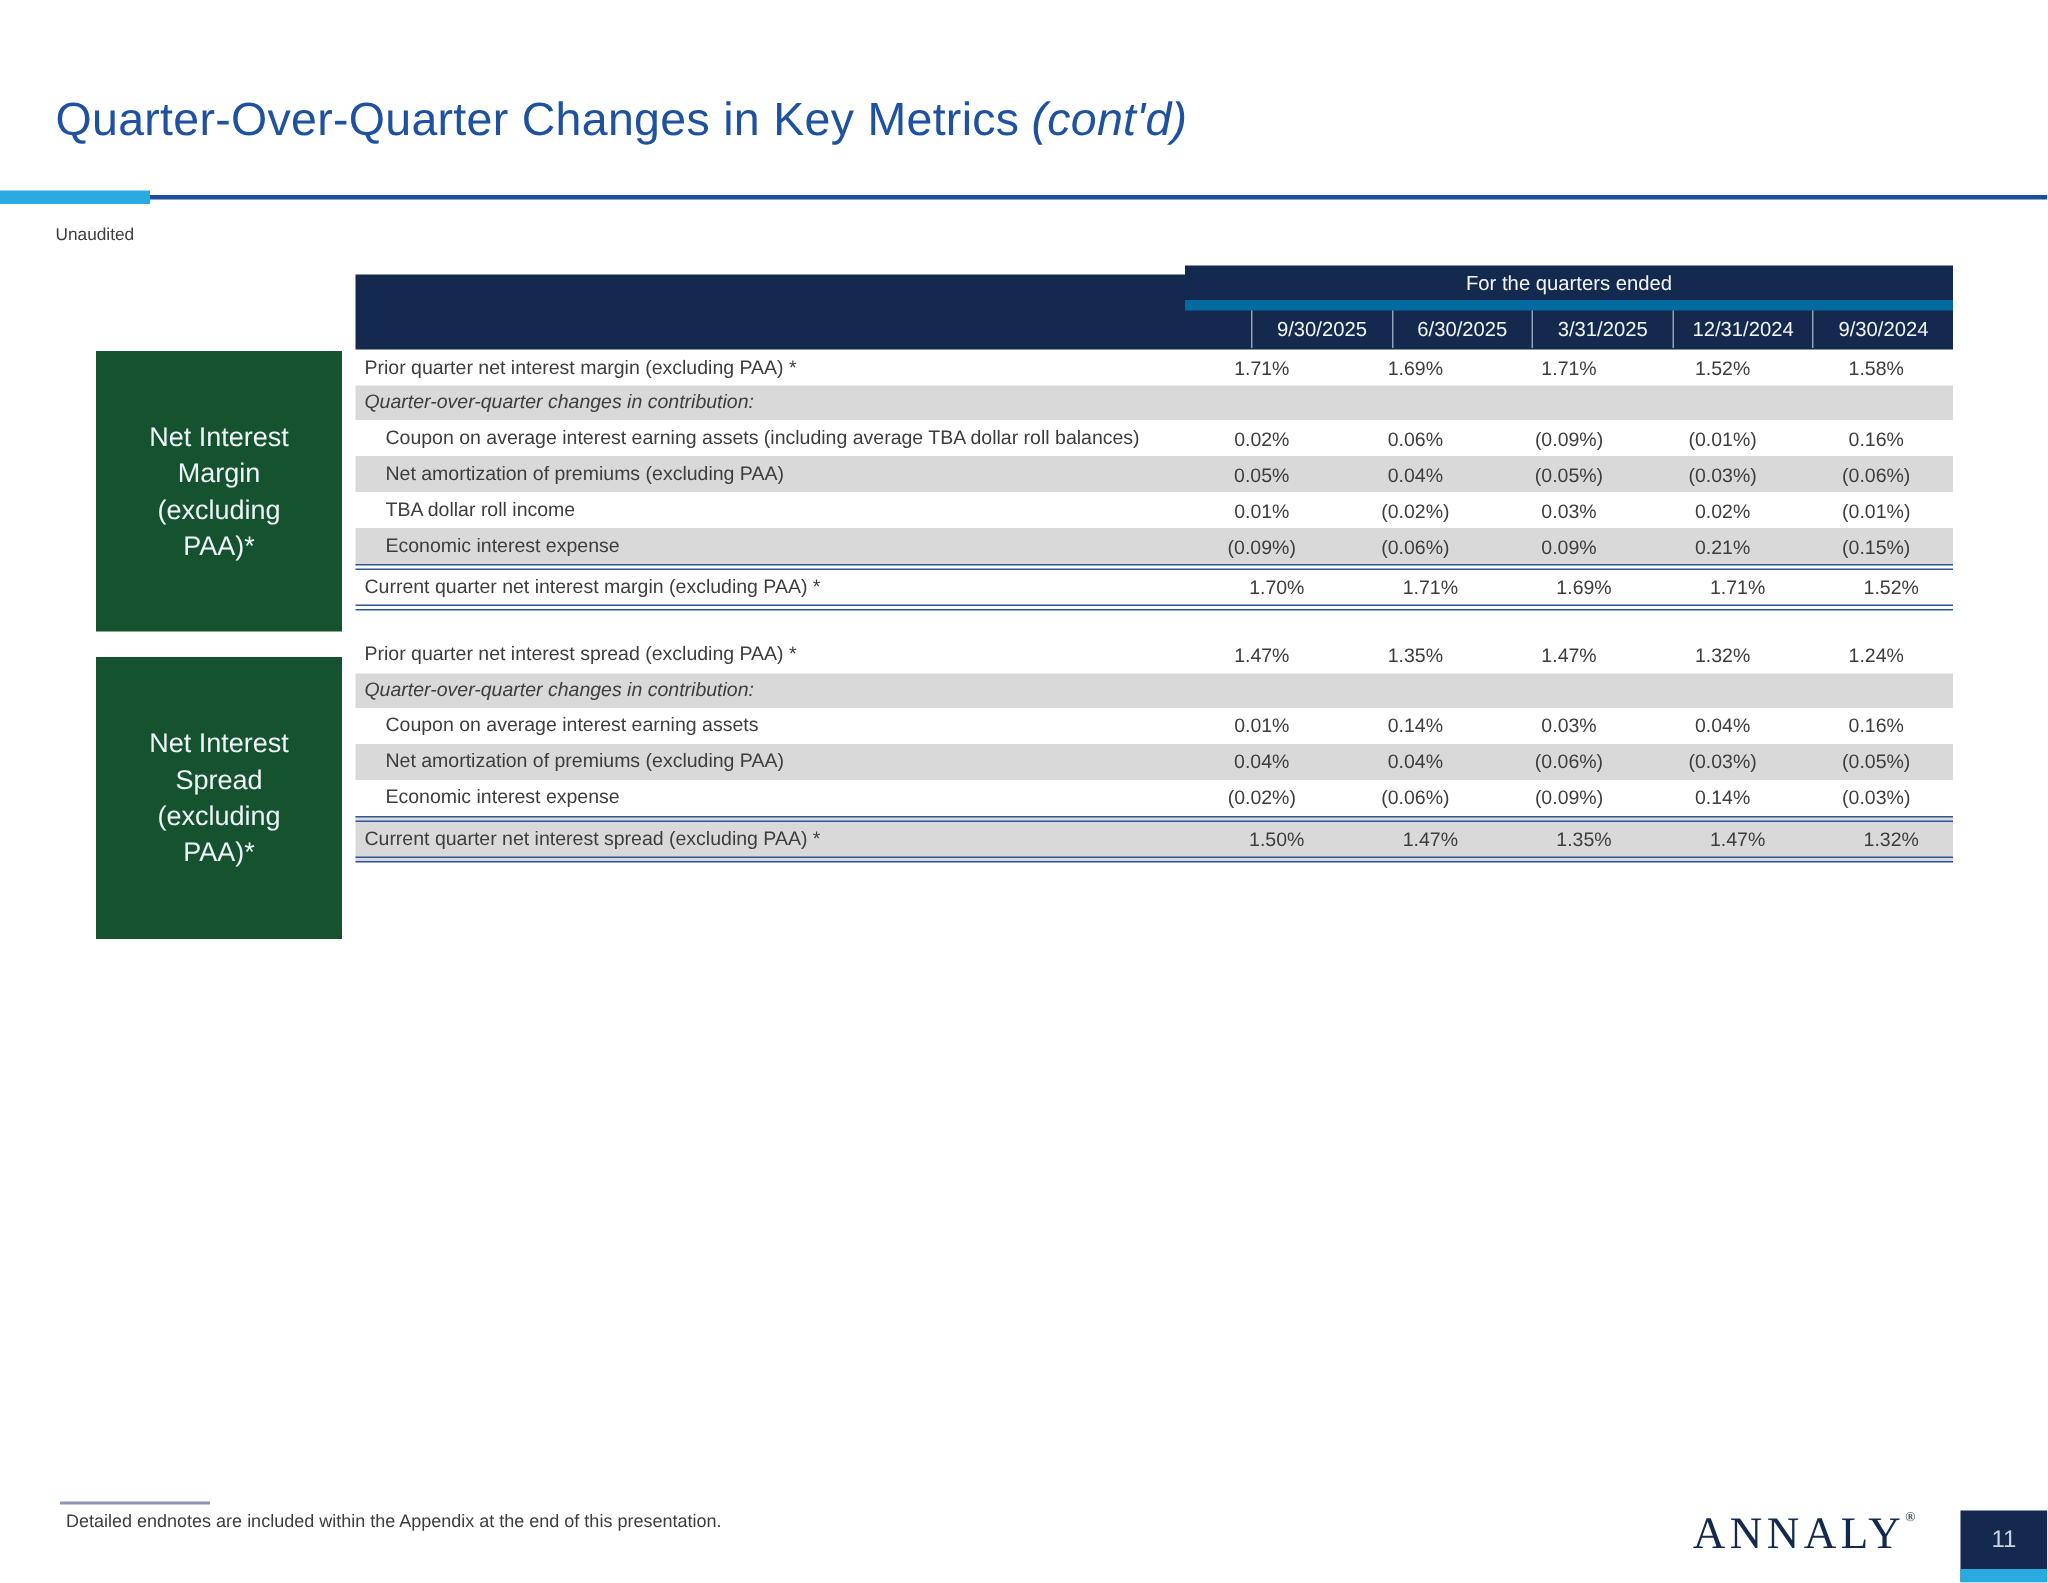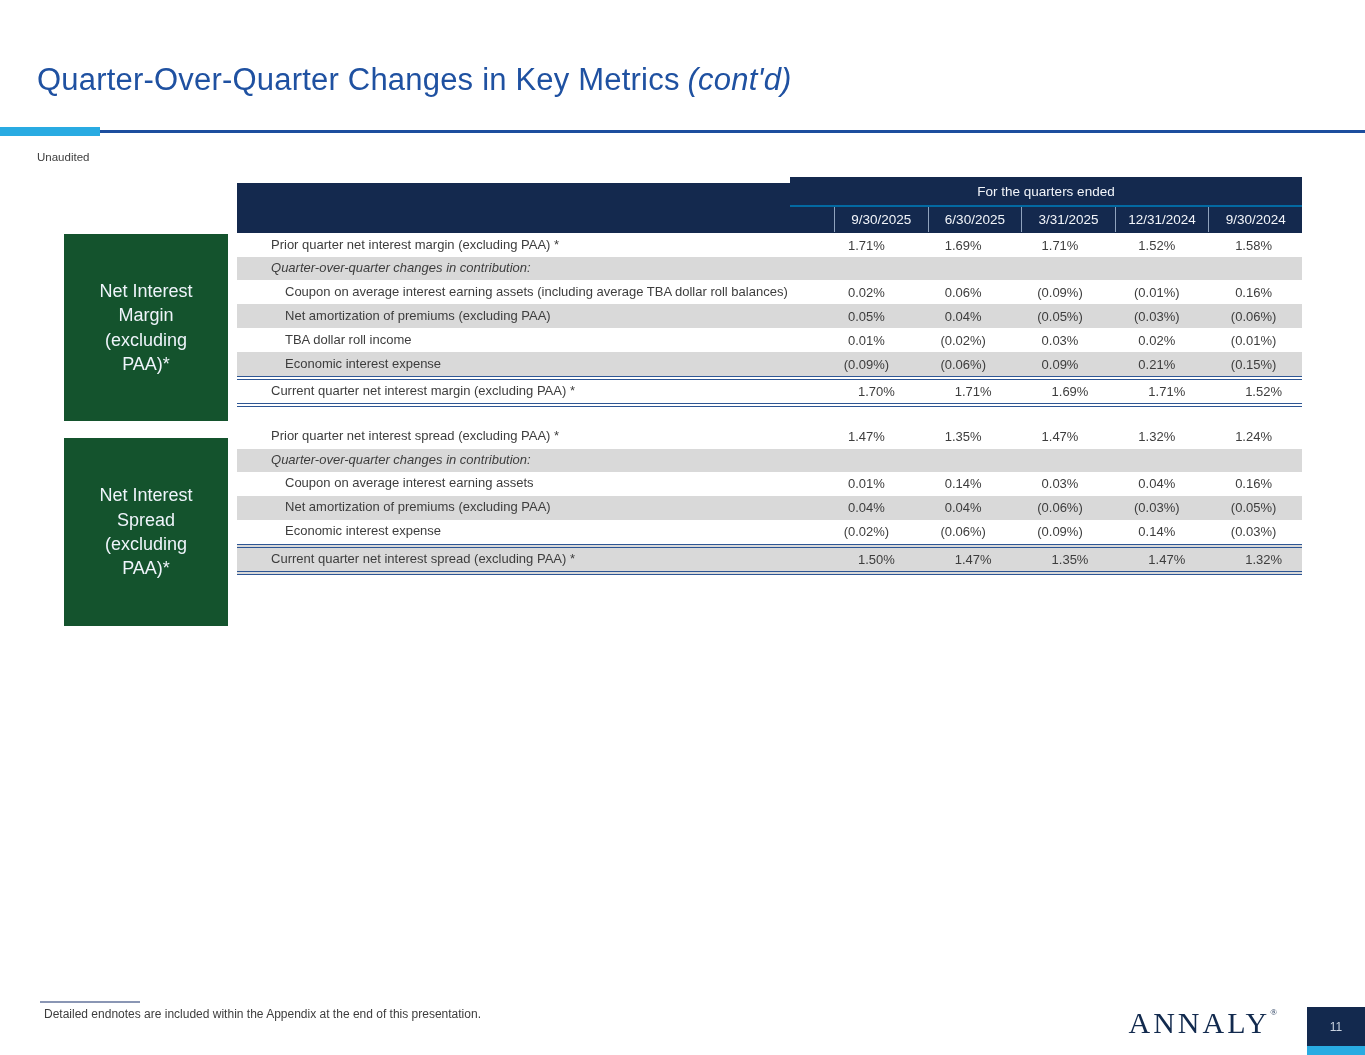--- a/index.html
+++ b/index.html
@@ -24,47 +24,47 @@
              font-size:18px; line-height:1.35; padding:0 17px; }
   .sidebox.box1 { top:234px; height:187px; }
   .sidebox.box2 { top:438px; height:188px; }
 
   
   .table-wrap { position:absolute; left:237px; top:177px; width:1065px; font-size:13px; color:#3D3D3D; }
   .thead { display:flex; }
   .thead-left { flex:0 0 553px; background:#14294E; height:50px; margin-top:6px; }
   .thead-right { flex:1; background:#14294E; height:56px; }
   .quarters-title { height:30px; display:flex; align-items:center; justify-content:center;
-                    color:#F2F5FA; font-size:13.5px; border-bottom:2px solid #0369a1; }
+                    color:#F2F5FA; font-size:13.5px; border-bottom:7px solid #0369a1; }
   .date-row { display:flex; height:25px;padding-left:44px; }
   .date-cell { flex:1; display:flex; align-items:center; justify-content:center;
                color:#F2F5FA; font-size:13.5px; border-left:1px solid #8FA2BD; }
 
   .trow { display:flex; min-height:24px; align-items:stretch; }
   .trow.gray { background:#D9D9D9;justify-content:flex-end; }
   .cell { display:flex; align-items:center; padding:3px 0; }
-  .cell.rowlabel { flex:0 0 553px; padding-left:6px; padding-right:10px; line-height:1.3;margin-left:28px; }
+  .cell.rowlabel { flex:0 0 553px; padding-left:6px; padding-right:10px; line-height:1.3; }
   .cell.val { flex:1; justify-content:center; text-align:center; }
   .trow.indent .cell.rowlabel { padding-left:20px; }
   .trow.subheader { min-height:23px; font-style:italic; }
   .trow.total { border-top:4px double #2E5694; border-bottom:4px double #2E5694;gap:20px; }
   .tsection + .tsection { margin-top:18px; }
 
   
   .footnote-rule { position:absolute; left:40px; top:1001px; width:100px; height:2px; background:#8A96B4; }
   .footnotes { position:absolute; left:40px; top:1006px; font-size:12px; color:#3D3D3D; line-height:1.35; }
   .footnotes .n2 { padding-left:4px; }
 
   .logo { position:absolute; right:88px; top:1006px; font-family:"Liberation Serif","DejaVu Serif",serif;
           font-size:30px; letter-spacing:3px; color:#122A4E; }
   .logo sup { font-size:9px; vertical-align:18px; letter-spacing:0; }
 
   .pagebox { position:absolute; right:0; top:1007px; width:58px; height:48px; background:#13294E; }
   .pagebox .num { position:absolute; left:0; right:0; top:0; height:39px; display:flex;
-                  align-items:center; justify-content:center; color:#C9D3E0; font-size:12px; }
+                  align-items:center; justify-content:center; color:#C9D3E0; font-size:16px; }
   .pagebox .strip { position:absolute; left:0; right:0; bottom:0; height:9px; background:#29ABE2; }
 </style>
 </head>
 <body>
 
 <div class="slide">
 
   <h1 class="title"><span>Quarter-Over-Quarter Changes in Key Metrics</span><span class="cont">(cont'd)</span></h1>
 
   <div class="divider-line"></div>

